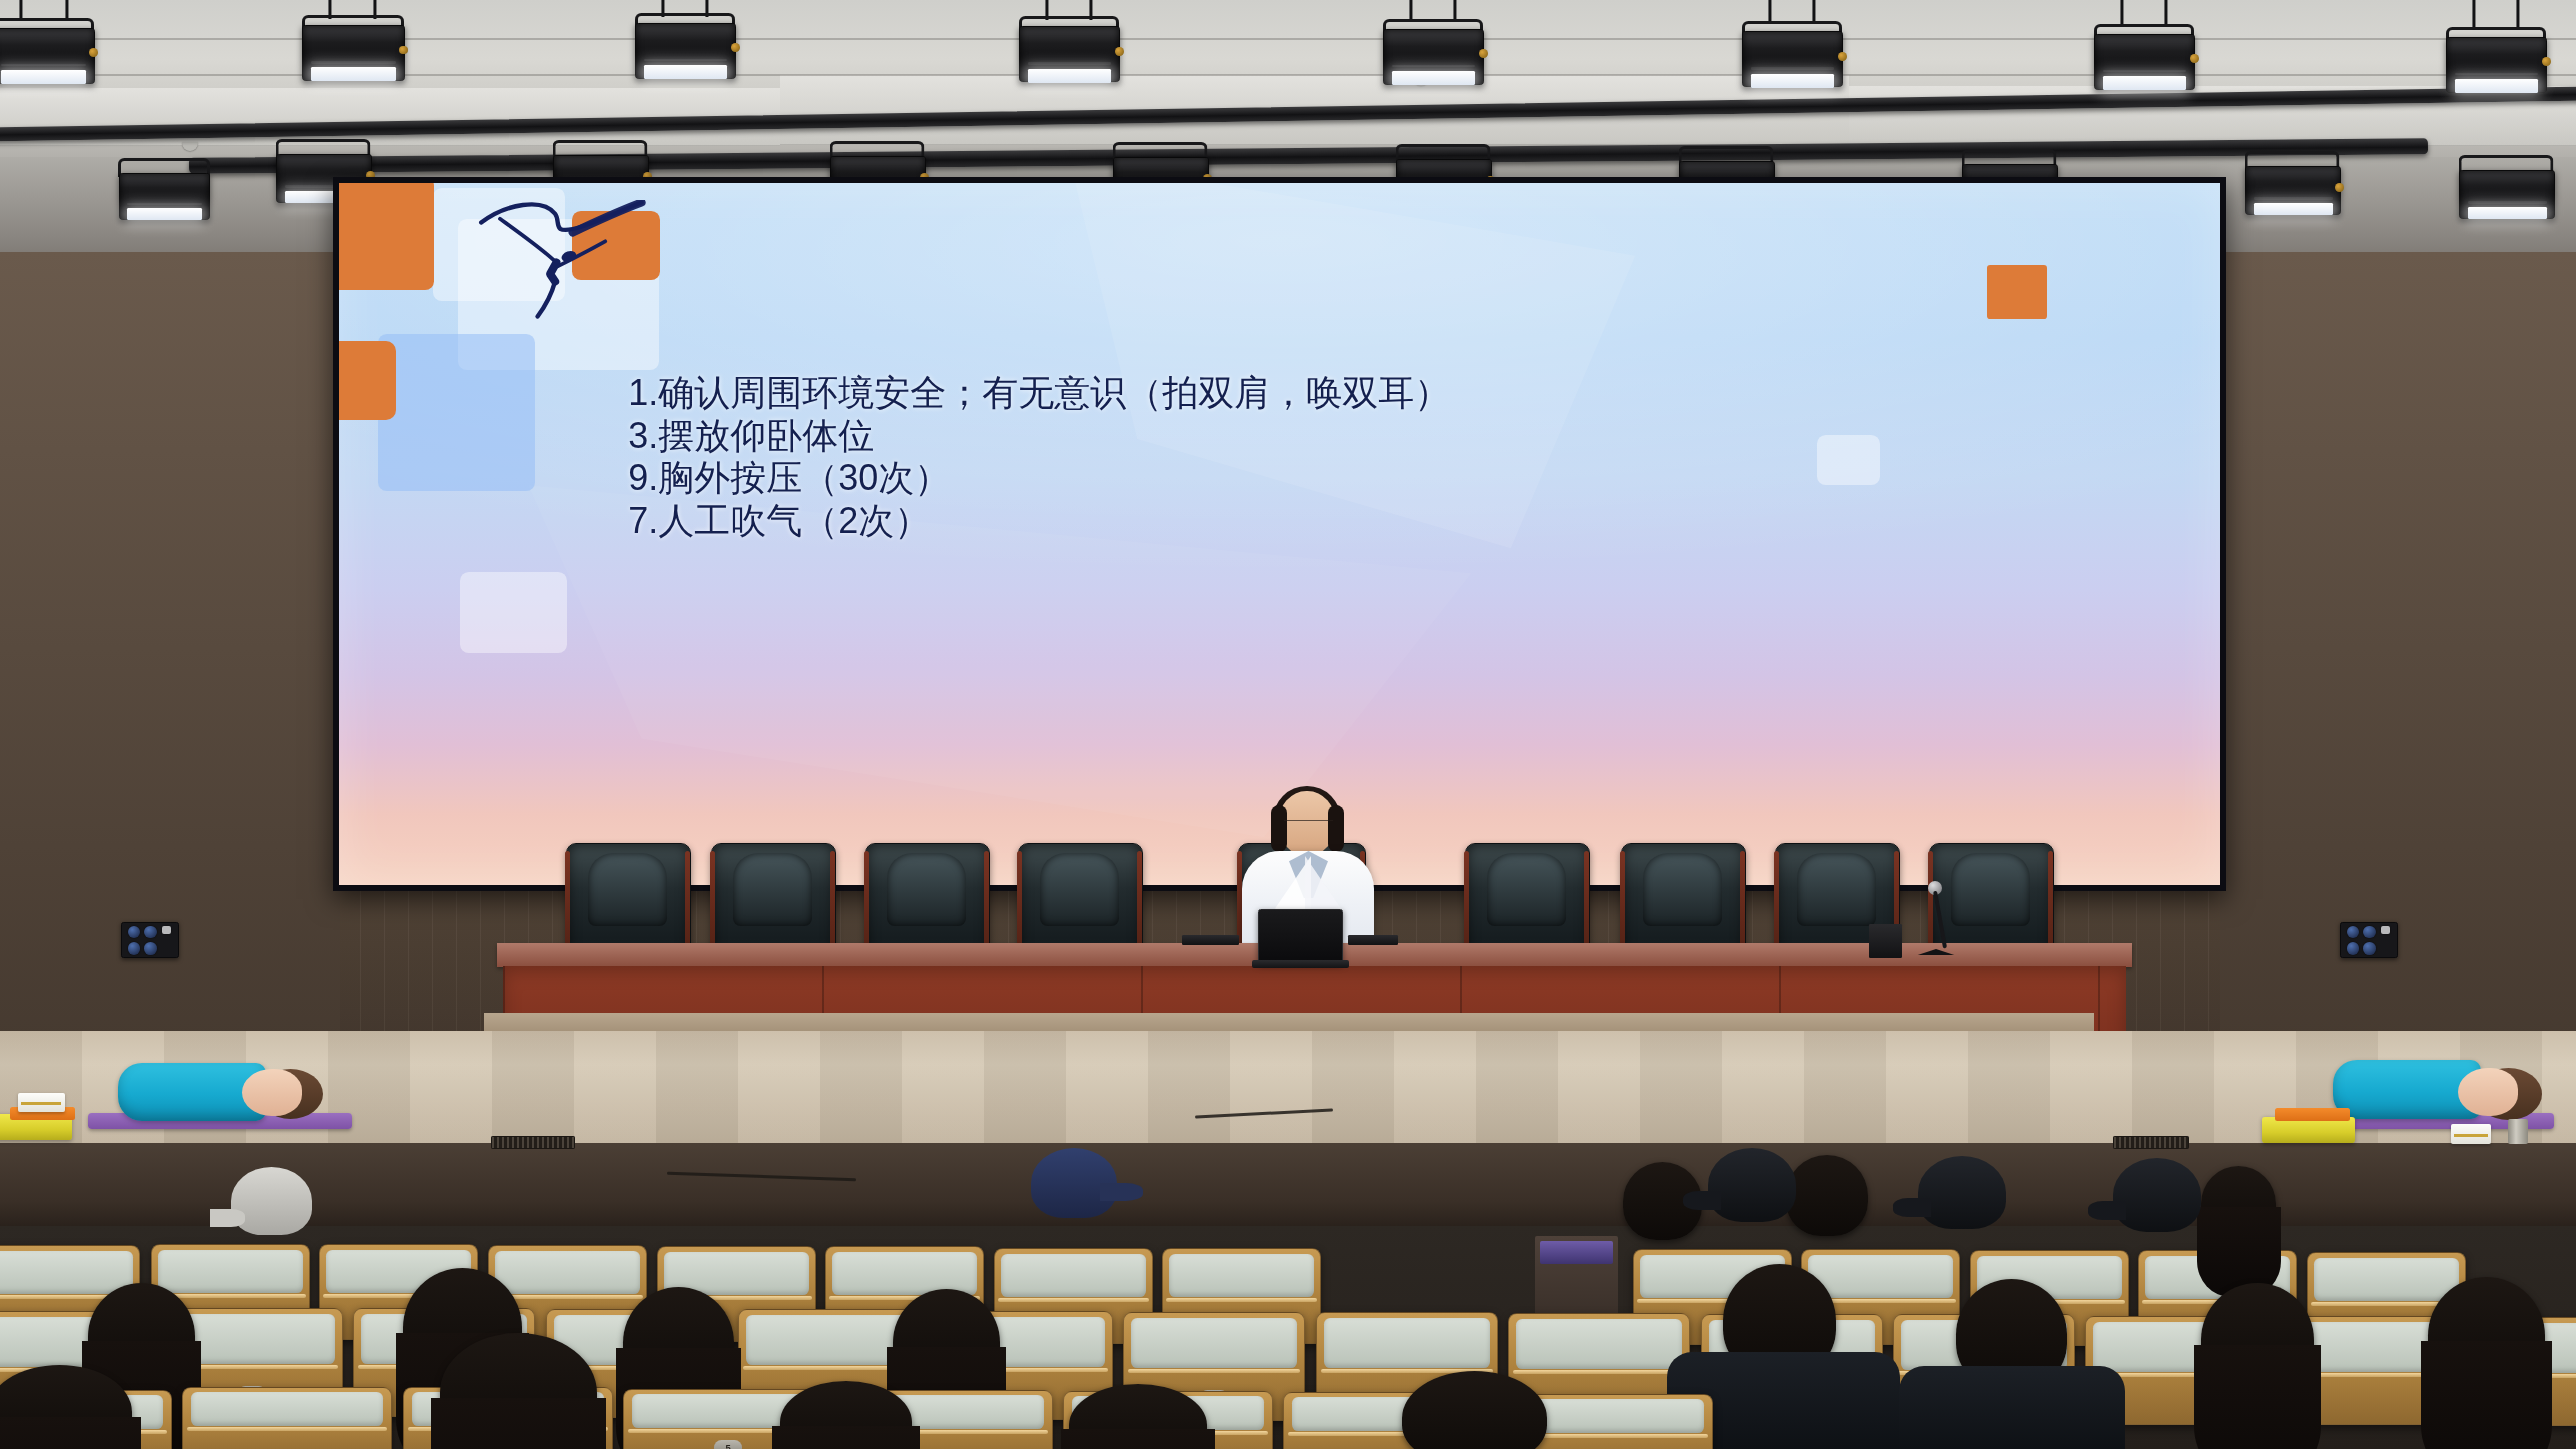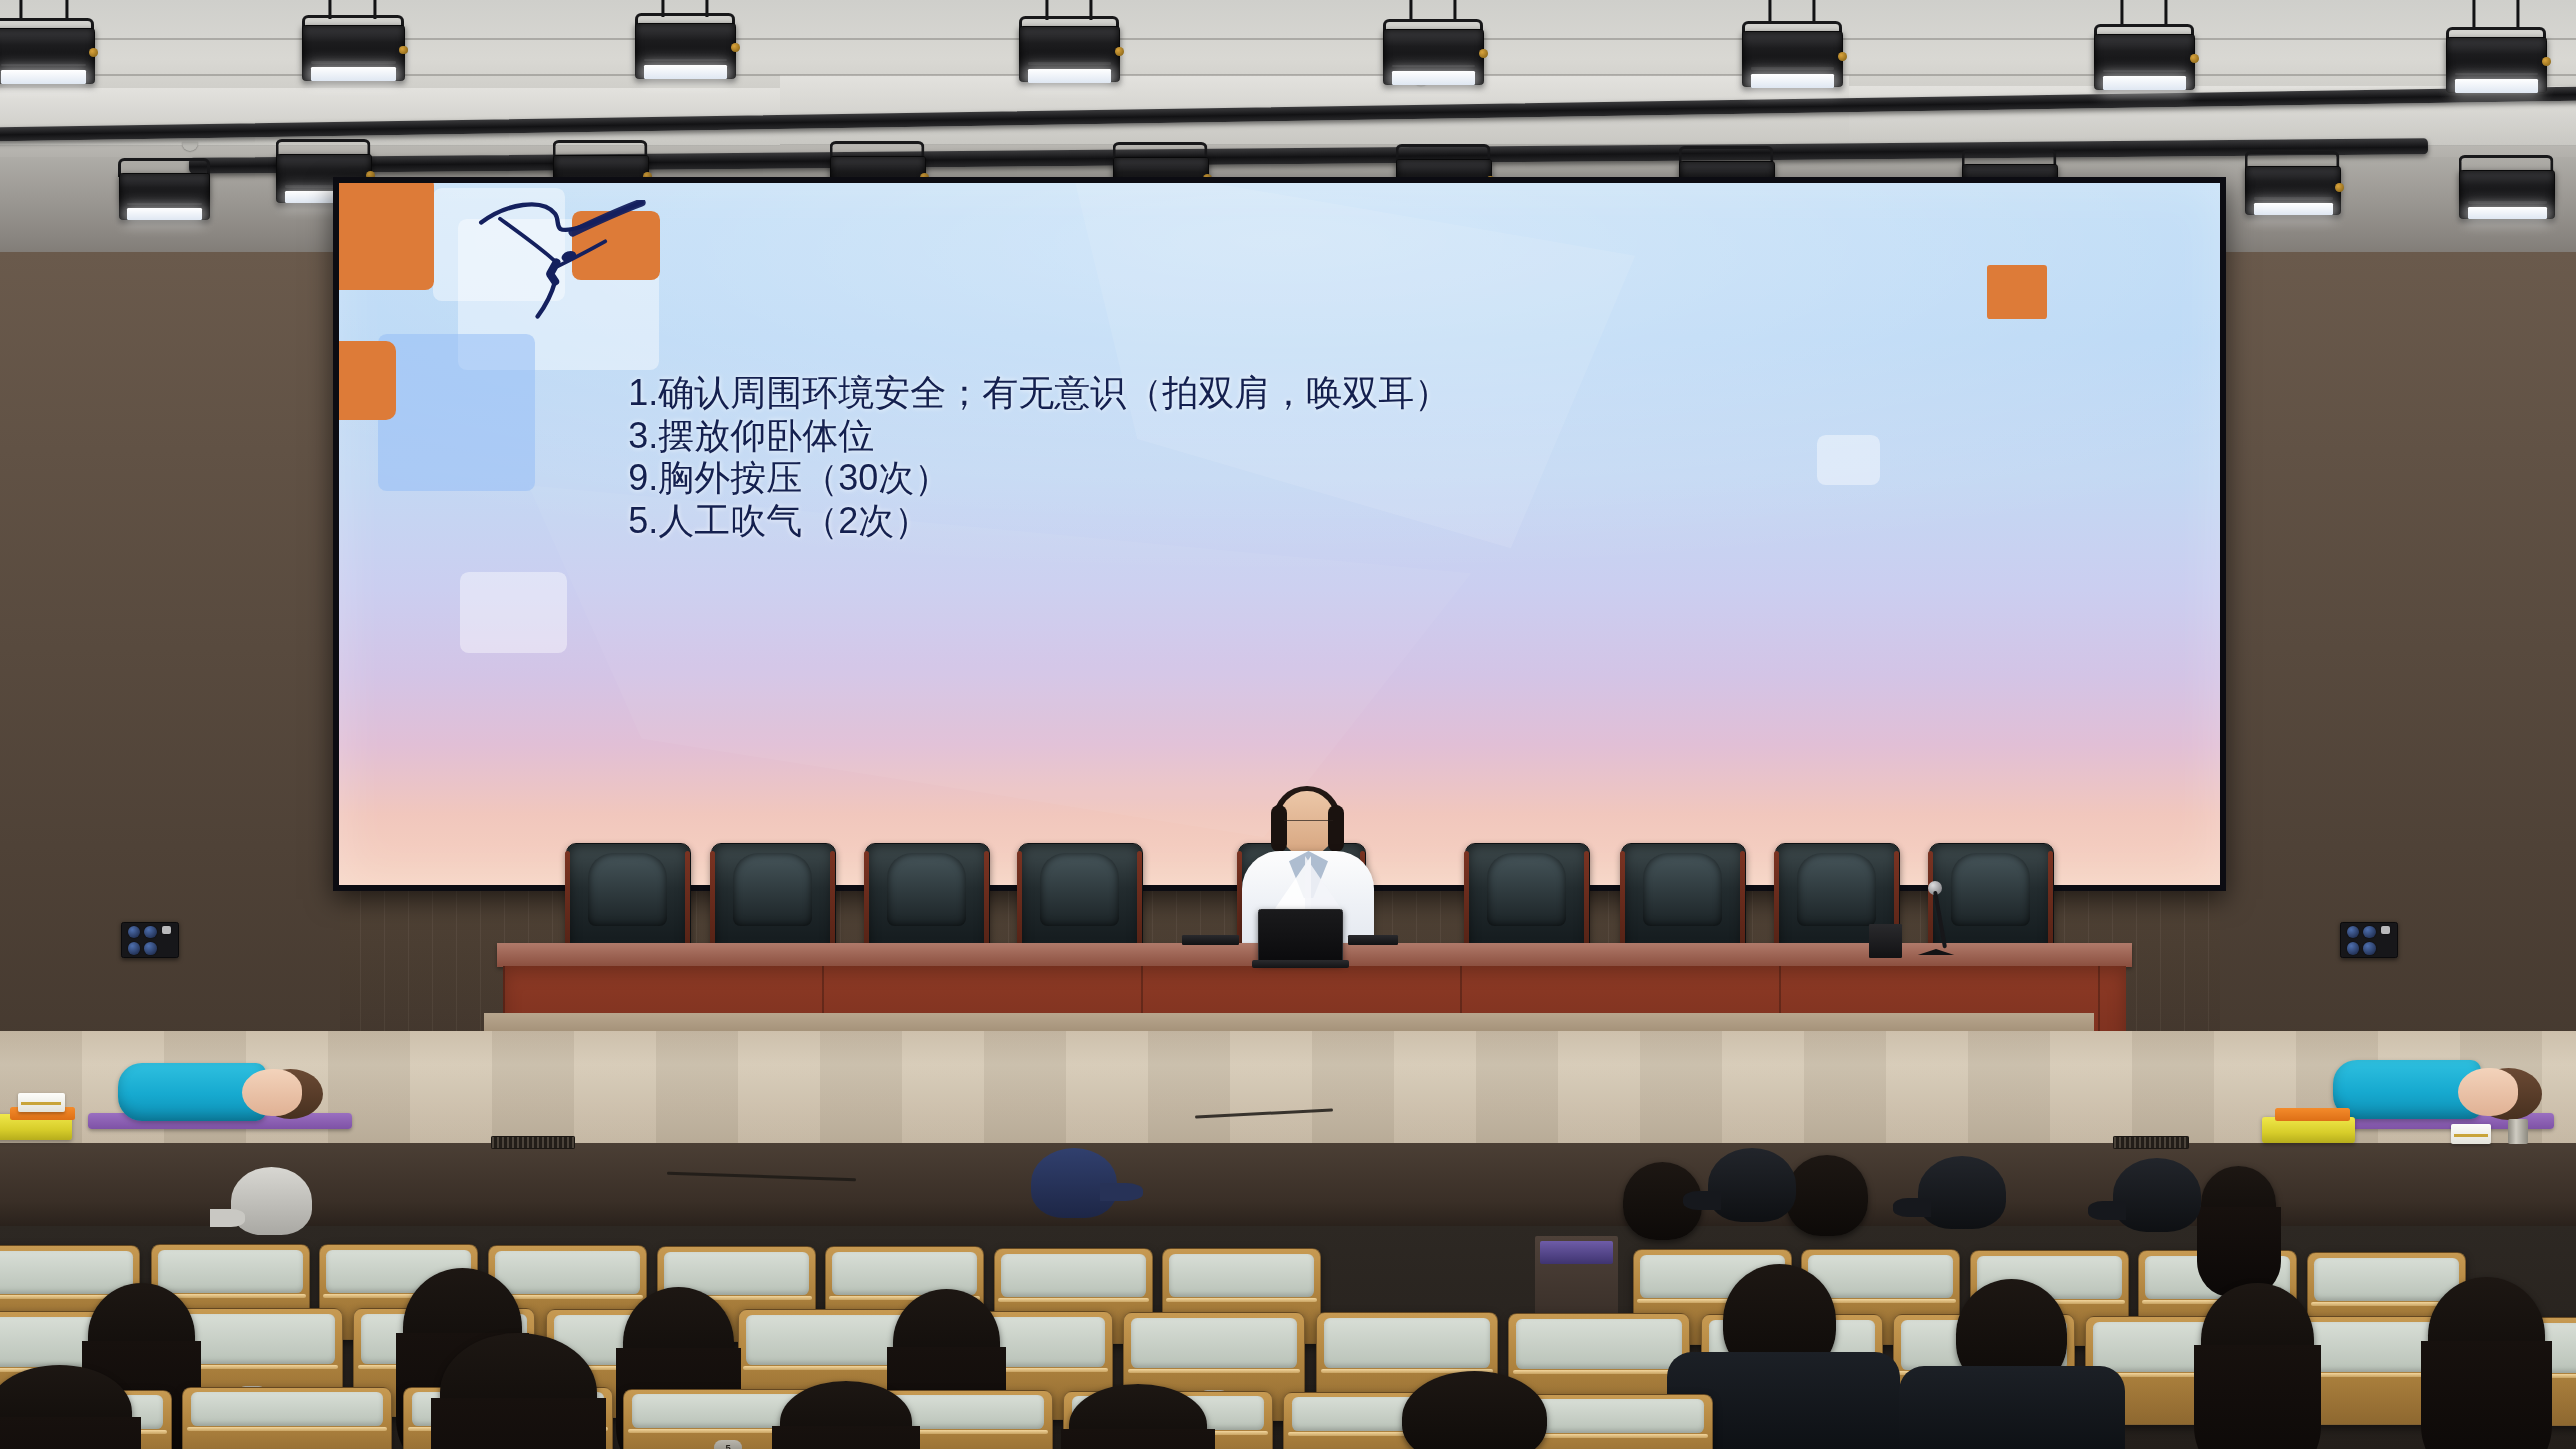--- a/index.html
+++ b/index.html
@@ -569,21 +569,21 @@
           </g>
           <ellipse cx="146" cy="90" rx="12" ry="8" fill="#14205e" transform="rotate(-18 146 90)"></ellipse>
         </svg>
       </div>
 
 
       <div class="slide-body">
         <div class="ln">1.确认周围环境安全；有无意识（拍双肩，唤双耳）</div>
         <div class="ln">3.摆放仰卧体位</div>
         <div class="ln">9.胸外按压（30次）</div>
-        <div class="ln">5.人工吹气（2次）</div>
+        <div class="ln">7.人工吹气（2次）</div>
       </div>
     </div>
   </div>
 
   <div class="plate" style="left:121px;top:922px;width:58px;height:36px;">
     <div class="jack"></div>
     <div class="jack"></div>
     <div class="jack sm"></div>
     <div class="jack"></div>
     <div class="jack"></div>

